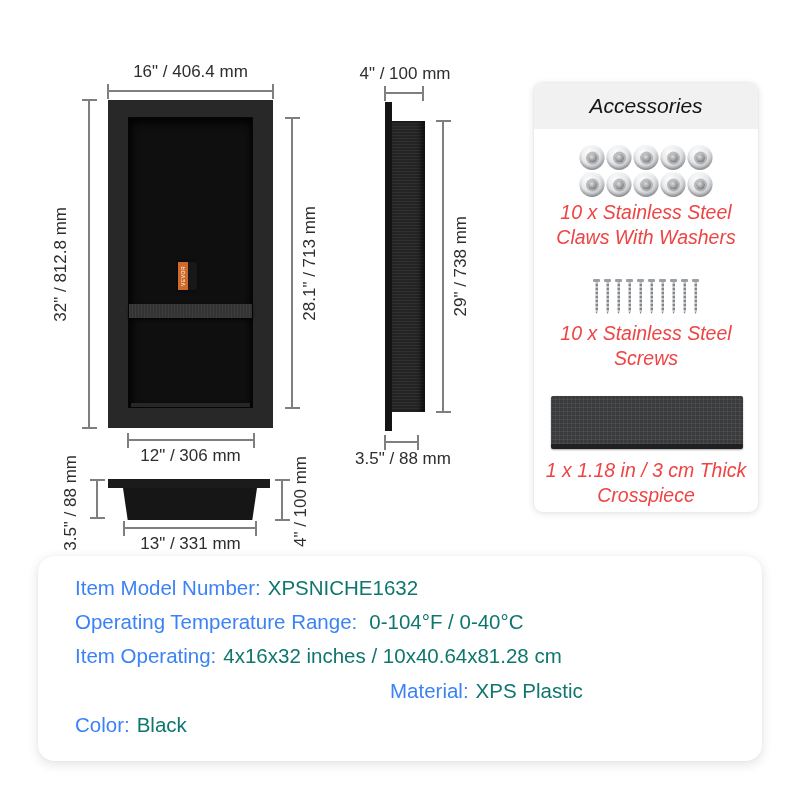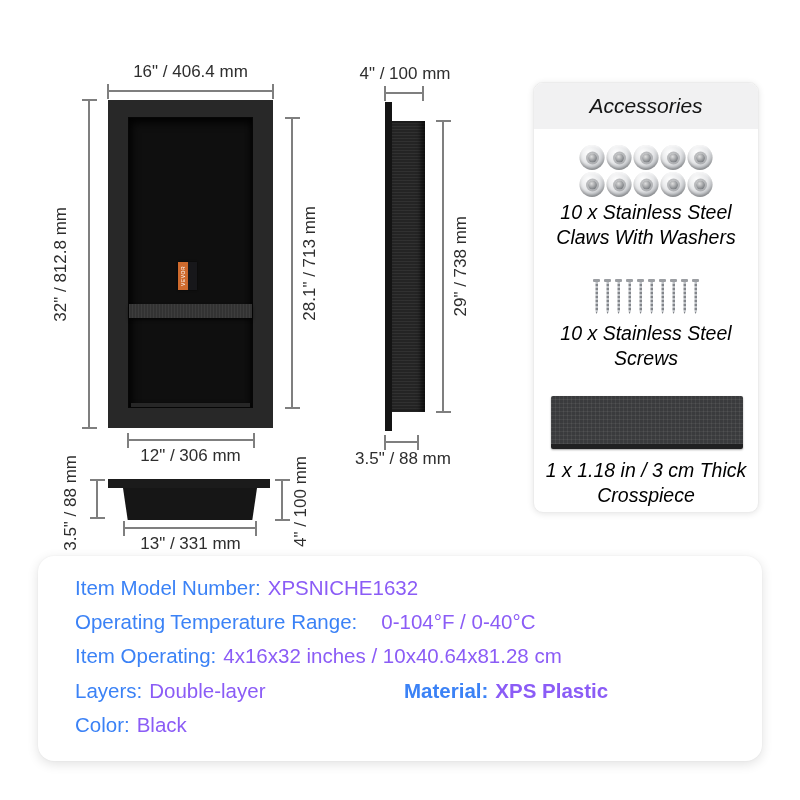--- a/index.html
+++ b/index.html
@@ -48,40 +48,40 @@
   .acc-header { position:absolute; left:0; top:0; right:0; height:46px; background:#f1f1f2;
                 display:flex; align-items:center; justify-content:center; font-size:21px; color:#151515; }
   .washers { position:absolute; top:62px; left:50%; transform:translateX(-50%); width:137px;
              display:flex; flex-wrap:wrap; gap:2px; justify-content:center; }
   .washer { width:25px; height:25px; border-radius:50%; position:relative;
             background: radial-gradient(circle at 38% 32%, #ffffff, #e6e7e9 45%, #babdc1 72%, #8e9195 100%);
             box-shadow: inset 0 -2px 3px rgba(0,0,0,.28), inset 0 1px 2px rgba(255,255,255,.9); }
   .washer::after { content:""; position:absolute; left:50%; top:50%; width:9px; height:9px; transform:translate(-50%,-50%);
                    border-radius:50%; background: radial-gradient(circle at 40% 35%, #dedede, #7f8286 70%, #54575a);
                    box-shadow: 0 0 0 2px rgba(125,128,132,.5); }
-  .acc-text { position:absolute; left:8px; right:8px; text-align:center; font-size:19.5px; line-height:1.28; color:#000000; }
+  .acc-text { position:absolute; left:8px; right:8px; text-align:center; font-size:19.5px; line-height:1.28; color:#ef4444; }
   .screws { position:absolute; top:196px; left:50%; transform:translateX(-50%); display:flex; gap:4px; }
   .screw { width:7px; height:35px; position:relative; }
   .screw::before { content:""; position:absolute; top:0; left:0; width:7px; height:3px; background:#9b9ea2; border-radius:1px; }
   .screw::after { content:""; position:absolute; top:3px; left:50%; transform:translateX(-50%); width:3px; height:32px;
                   background: repeating-linear-gradient(180deg, #c0c3c7 0 2px, #82858a 2px 4px);
                   clip-path: polygon(0 0, 100% 0, 100% 90%, 50% 100%, 0 90%); }
   .acc-cross { position:absolute; top:313px; left:17px; width:192px; height:53px; border-radius:2px;
                background-color:#3a3b3d;
                background-image: repeating-linear-gradient(90deg, rgba(255,255,255,.06) 0 1px, transparent 1px 4px),
                                  repeating-linear-gradient(0deg, rgba(255,255,255,.06) 0 1px, transparent 1px 4px);
                border-bottom:5px solid #202021; box-shadow:0 1px 2px rgba(0,0,0,.35); }
 
   
   .spec-panel { position:absolute; left:38px; top:556px; width:724px; height:205px; background:#ffffff;
                 border-radius:16px; box-shadow: 0 3px 12px rgba(0,0,0,.12), 0 0 2px rgba(0,0,0,.05); }
   .spec-row { position:absolute; left:37px; font-size:20.5px; white-space:nowrap; }
-  .spec-row.col2 { left:366px;font-weight:bold; }
+  .spec-row.col2 { left:352px; }
   .spec-label { color:#3b82f6; }
-  .spec-value { color:#8b5cf6; margin-left:7px; }
+  .spec-value { color:#0f766e; margin-left:7px; }
 </style>
 </head>
 <body>
 
 <div id="stage">
 
   <div>
     <div class="fv-frame tex-dots">
       <div class="fv-recess tex-dots">
         <div class="fv-cross"></div>
@@ -166,27 +166,24 @@
     <div class="acc-text" style="top:238px;">10 x Stainless Steel Screws</div>
     <div class="acc-cross"></div>
     <div class="acc-text" style="top:375px;">1 x 1.18 in / 3 cm Thick Crosspiece</div>
   </div>
 
   <div class="spec-panel">
     <div class="spec-row" style="top:20px;">
       <span class="spec-label">Item Model Number:</span><span class="spec-value">XPSNICHE1632</span>
     </div>
     <div class="spec-row" style="top:54px;">
-      <span class="spec-label">Operating Temperature Range:</span><span class="spec-value" style="margin-left:24px;">0-104°F / 0-40°C</span>
+      <span class="spec-label">Operating Temperature Range:</span><span class="spec-value" style="margin-left:12px;">0-104°F / 0-40°C</span>
     </div>
     <div class="spec-row" style="top:88px;">
       <span class="spec-label">Item Operating:</span><span class="spec-value">4x16x32 inches / 10x40.64x81.28 cm</span>
-    </div>
-    <div class="spec-row" style="top:123px;">
-      <span class="spec-label">Layers:</span><span class="spec-value">Double-layer</span>
     </div>
     <div class="spec-row col2" style="top:123px;">
       <span class="spec-label">Material:</span><span class="spec-value">XPS Plastic</span>
     </div>
     <div class="spec-row" style="top:157px;">
       <span class="spec-label">Color:</span><span class="spec-value">Black</span>
     </div>
   </div>
 
 </div>

